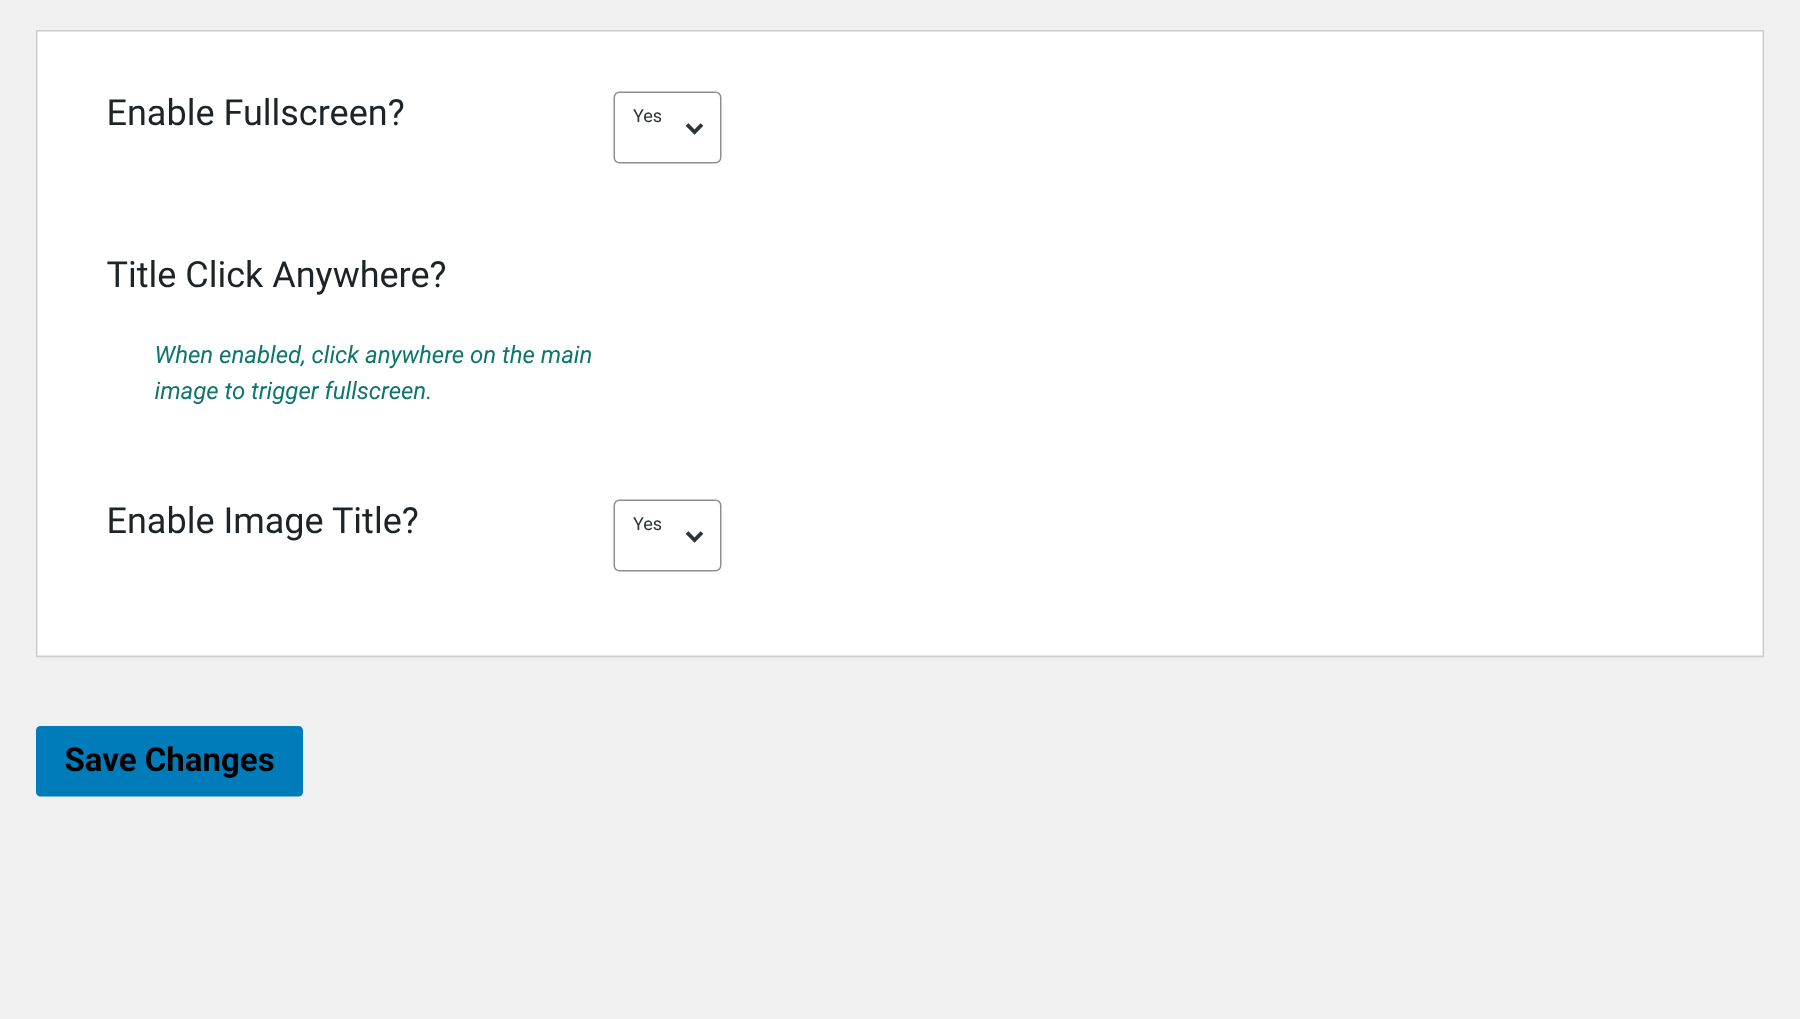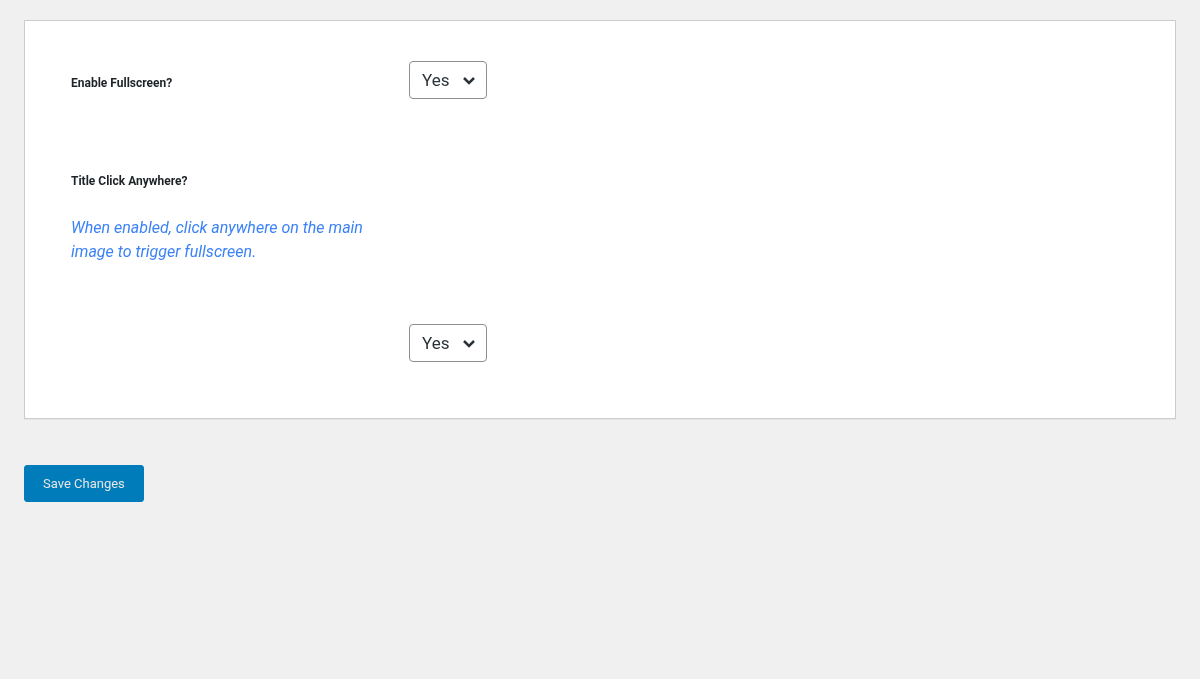--- a/index.html
+++ b/index.html
@@ -37,50 +37,51 @@
       margin-bottom: 60px;
     }
     .setting-row:last-child {
       margin-bottom: 10px;
     }
     .setting-label-col {
       width: 338px;
       flex-shrink: 0;
     }
     .setting-label {
-      font-size: 12px;
-      font-weight: 700;
+      font-size: 24px;
+      font-weight: 400;
       color: #1d2327;
       display: block;
-      margin-top: 15px;
+      margin-top: 0;
     }
     .setting-description {
       font-size: 16px;
       font-style: italic;
-      color: #3b82f6;
+      color: #0f766e;
       margin-top: 28px;
       line-height: 1.5;
       max-width: 300px;
+      margin-left: 32px;
     }
     .setting-control-col {
       flex: 1;
     }
     .select-wrapper {
       position: relative;
       display: inline-block;
     }
     select {
       appearance: none;
       -webkit-appearance: none;
       -moz-appearance: none;
       background-color: #ffffff;
       border: 1px solid #8c8f94;
       border-radius: 4px;
-      padding: 8px 36px 8px 12px;
-      font-size: 17px;
+      padding: 8px 36px 24px 12px;
+      font-size: 12px;
       color: #2c3338;
       cursor: pointer;
       min-width: 72px;
       font-family: inherit;
     }
     .select-wrapper::after {
       content: "";
       position: absolute;
       right: 12px;
       top: 50%;
@@ -100,26 +101,26 @@
     }
     .chevron-icon svg {
       width: 16px;
       height: 16px;
       stroke: #2c3338;
       stroke-width: 2.5;
       fill: none;
     }
     .save-button {
       background-color: #007cba;
-      color: #e5e5e5;
+      color: #000000;
       border: 1px solid #007cba;
       border-radius: 3px;
       padding: 10px 18px;
-      font-size: 13px;
-      font-weight: 400;
+      font-size: 22px;
+      font-weight: 700;
       cursor: pointer;
       margin-top: 46px;
       font-family: inherit;
     }
   </style>
 </head>
 <body>
 
 
 
@@ -144,20 +145,21 @@
 
     <div class="setting-row">
       <div class="setting-label-col">
         <label class="setting-label">Title Click Anywhere?</label>
         <p class="setting-description">When enabled, click anywhere on the main image to trigger fullscreen.</p>
       </div>
     </div>
 
     <div class="setting-row">
       <div class="setting-label-col">
+        <label class="setting-label">Enable Image Title?</label>
       </div>
       <div class="setting-control-col">
         <div class="select-wrapper">
           <select><option value="Yes">Yes</option><option value="No">No</option></select>
           <span class="chevron-icon">
             <svg viewBox="0 0 16 16">
                 <polyline points="3,6 8,11 13,6"></polyline>
               </svg>
           </span>
         </div>

